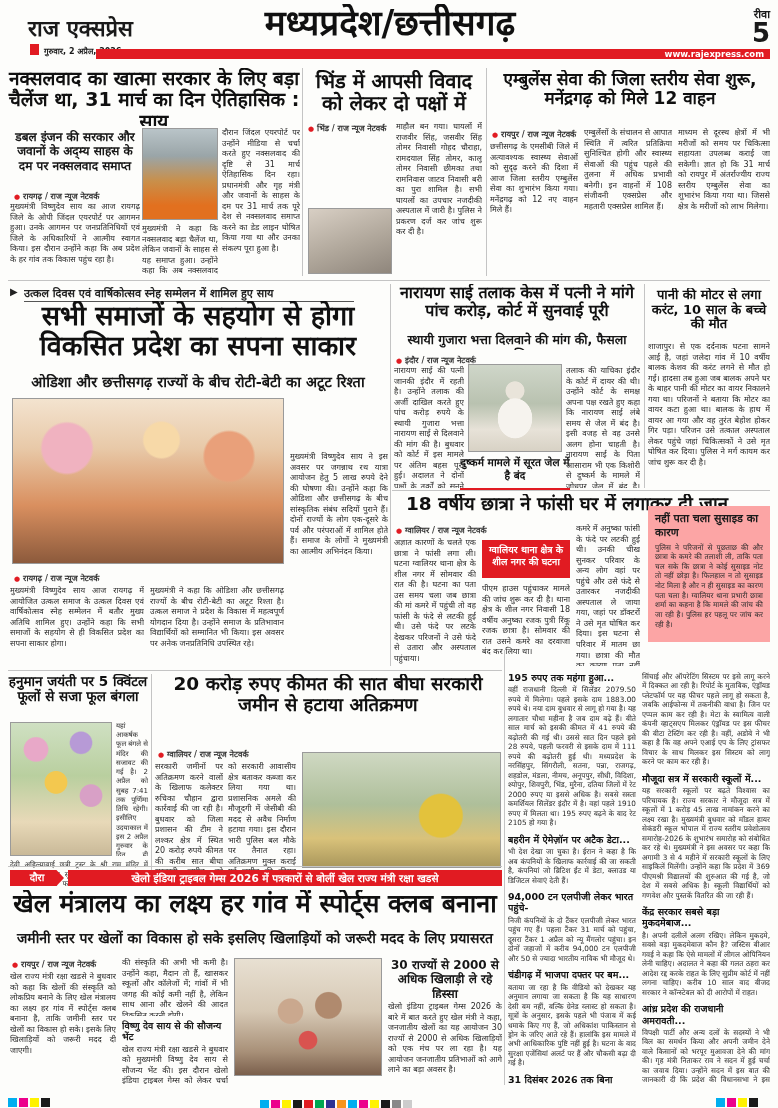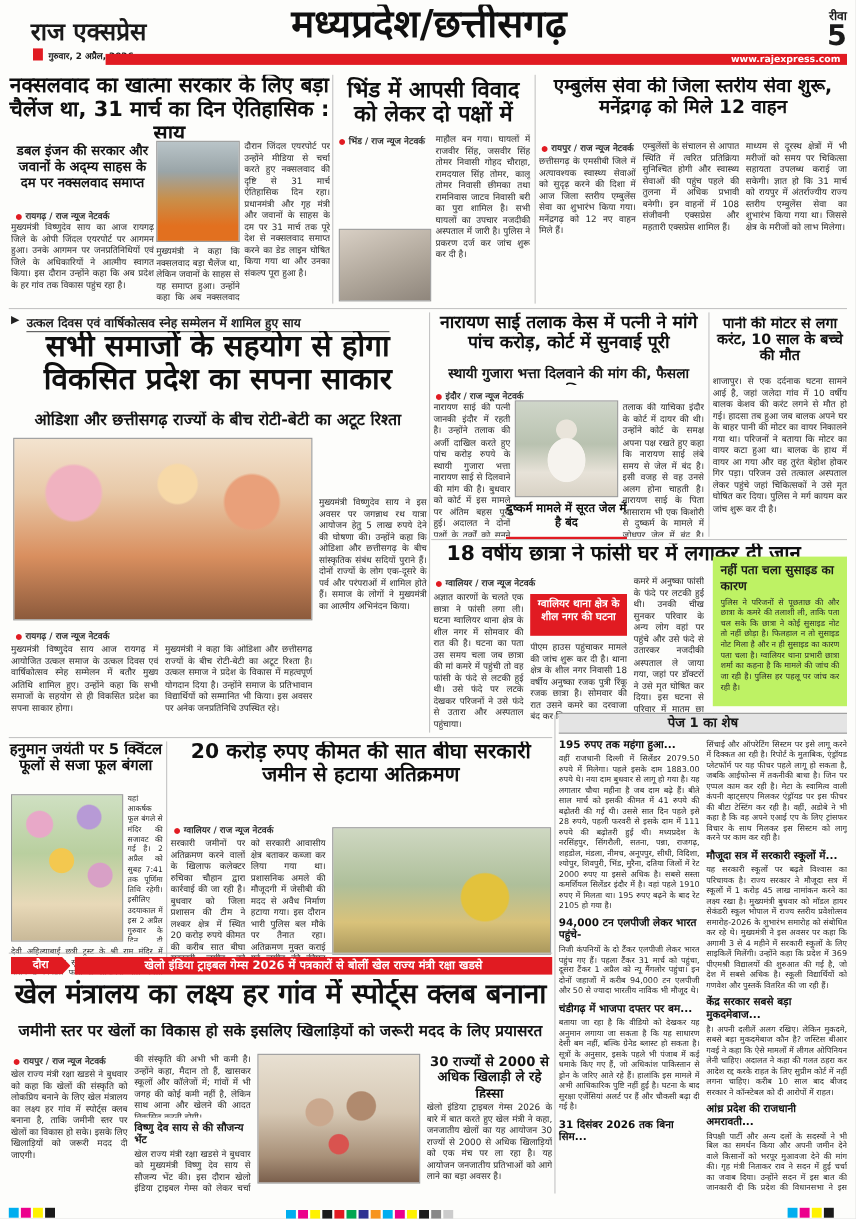--- a/index.html
+++ b/index.html
@@ -9,21 +9,21 @@
   .hl{font-weight:700;color:#101010;text-align:center;line-height:1.12;overflow:hidden;}
   .stand{font-weight:700;color:#161616;text-align:center;line-height:1.2;overflow:hidden;}
   .body{font-size:8px;color:#2a2a2a;text-align:justify;line-height:1.32;overflow:hidden;}
   .byline{font-size:8px;font-weight:700;color:#333;white-space:nowrap;overflow:hidden;}
   .bullet{color:#e11b22;font-size:7px;margin-right:3px;}
   .photo{border:1px solid #9a9a9a;box-sizing:border-box;}
   .vrule{border-left:1px solid #c4c4c4;width:0;}
   .hrule{border-top:1px solid #c4c4c4;height:0;}
   .redbar{background:#e11b22;}
   .caption{font-weight:700;text-align:center;color:#111;line-height:1.25;}
-  .graybox{background:#bef264;padding:6px 7px;box-sizing:border-box;overflow:hidden;}
+  .graybox{background:#fca5a5;padding:6px 7px;box-sizing:border-box;overflow:hidden;}
   .p1item{margin-bottom:6px;}
   .p1title{font-weight:700;font-size:9.5px;color:#111;margin-bottom:2px;line-height:1.2;}
   .p1body{font-size:7.3px;color:#2a2a2a;text-align:justify;line-height:1.3;}
   .mark{display:inline-block;width:9px;height:9px;margin-right:2px;}
   .kicker{font-weight:700;font-size:11px;color:#222;border-bottom:1px solid #555;padding-bottom:1px;overflow:hidden;white-space:nowrap;}
 </style>
 </head>
 <body>
 
 <div id="page">
@@ -106,25 +106,28 @@
 
   <div class="abs vrule" style="left:151px;top:674px;height:210px;"></div>
   <div class="abs hl" style="left:155px;top:674px;width:346px;height:48px;font-size:18.5px;">20 करोड़ रुपए कीमत की सात बीघा सरकारी जमीन से हटाया अतिक्रमण</div>
   <div class="abs byline" style="left:158px;top:748px;width:120px;"><span class="bullet">●</span><span>ग्वालियर / राज न्यूज नेटवर्क</span></div>
   <div class="abs body" style="left:155px;top:762px;width:68px;height:122px;">सरकारी जमीनों पर अतिक्रमण करने वालों के खिलाफ कलेक्टर रुचिका चौहान द्वारा कार्रवाई की जा रही है। बुधवार को जिला प्रशासन की टीम ने लश्कर क्षेत्र में स्थित 20 करोड़ रुपये कीमत की करीब सात बीघा सरकारी जमीन को अतिक्रमण से मुक्त कराया।</div>
   <div class="abs body" style="left:228px;top:762px;width:68px;height:122px;">को सरकारी आवासीय क्षेत्र बताकर कब्जा कर लिया गया था। प्रशासनिक अमले की मौजूदगी में जेसीबी की मदद से अवैध निर्माण हटाया गया। इस दौरान भारी पुलिस बल मौके पर तैनात रहा। अतिक्रमण मुक्त कराई गई जमीन की कीमत करोड़ों में बताई जा रही है।</div>
   <div class="abs photo" style="left:302px;top:752px;width:199px;height:116px;background:radial-gradient(circle at 70% 55%,#e3c23c 0 14%,transparent 15%),linear-gradient(180deg,#cfd8c2 0%,#aebf9a 45%,#d9c27a 75%,#a9975c 100%);"></div>
   <div class="abs" style="left:302px;top:870px;width:199px;font-size:7.5px;color:#222;overflow:hidden;height:14px;">सरकारी जमीन से अतिक्रमण हटाती जेसीबी मशीन।</div>
 
   <div class="abs vrule" style="left:504px;top:650px;height:435px;"></div>
-  <div class="abs" style="left:508px;top:648px;width:262px;height:17px;background:#e4e4e4;border-top:1px solid #999;border-bottom:1px solid #999;font-size:12px;font-weight:700;text-align:center;line-height:16px;">पेज 1 का शेष</div>
   <div class="abs" style="left:508px;top:672px;width:128px;height:412px;overflow:hidden;">
     <div class="p1item">
       <div class="p1title">195 रुपए तक महंगा हुआ...</div>
       <div class="p1body">वहीं राजधानी दिल्ली में सिलेंडर 2079.50 रुपये में मिलेगा। पहले इसके दाम 1883.00 रुपये थे। नया दाम बुधवार से लागू हो गया है। यह लगातार चौथा महीना है जब दाम बढ़े हैं। बीते साल मार्च को इसकी कीमत में 41 रुपये की बढ़ोतरी की गई थी। उससे सात दिन पहले इसे 28 रुपये, पहली फरवरी से इसके दाम में 111 रुपये की बढ़ोतरी हुई थी। मध्यप्रदेश के नरसिंहपुर, सिंगरौली, सतना, पन्ना, राजगढ़, शहडोल, मंडला, नीमच, अनूपपुर, सीधी, विदिशा, श्योपुर, शिवपुरी, भिंड, मुरैना, दतिया जिलों में रेट 2000 रुपए या इससे अधिक है। सबसे सस्ता कमर्शियल सिलेंडर इंदौर में है। वहां पहले 1910 रुपए में मिलता था। 195 रुपए बढ़ने के बाद रेट 2105 हो गया है।</div>
+    </div>
+    <div class="p1item">
+      <div class="p1title">बहरीन में ऐमेज़ॉन पर अटैक डेटा...</div>
+      <div class="p1body">भी देश देखा जा चुका है। ईरान ने कहा है कि अब कंपनियों के खिलाफ कार्रवाई की जा सकती है, कंपनियां जो ब्रिटिश ईंट में डेटा, क्लाउड या डिजिटल सेवाएं देती हैं।</div>
     </div>
     <div class="p1item">
       <div class="p1title">94,000 टन एलपीजी लेकर भारत पहुंचे-</div>
       <div class="p1body">निजी कंपनियों के दो टैंकर एलपीजी लेकर भारत पहुंच गए हैं। पहला टैंकर 31 मार्च को पहुंचा, दूसरा टैंकर 1 अप्रैल को न्यू मैंगलोर पहुंचा। इन दोनों जहाजों में करीब 94,000 टन एलपीजी और 50 से ज्यादा भारतीय नाविक भी मौजूद थे।</div>
     </div>
     <div class="p1item">
       <div class="p1title">चंडीगढ़ में भाजपा दफ्तर पर बम...</div>
       <div class="p1body">बताया जा रहा है कि वीडियो को देखकर यह अनुमान लगाया जा सकता है कि यह साधारण देसी बम नहीं, बल्कि ग्रेनेड ब्लास्ट हो सकता है। सूत्रों के अनुसार, इसके पहले भी पंजाब में कई धमाके किए गए हैं, जो अधिकांश पाकिस्तान से ड्रोन के जरिए आते रहे हैं। हालांकि इस मामले में अभी आधिकारिक पुष्टि नहीं हुई है। घटना के बाद सुरक्षा एजेंसियां अलर्ट पर हैं और चौकसी बढ़ा दी गई है।</div>
     </div>
     <div class="p1item">

